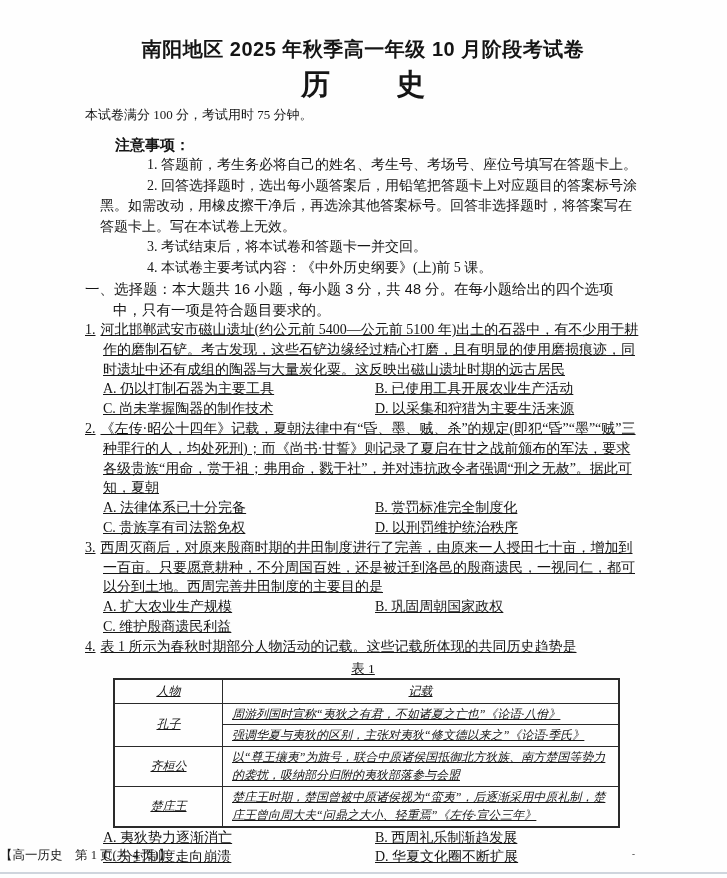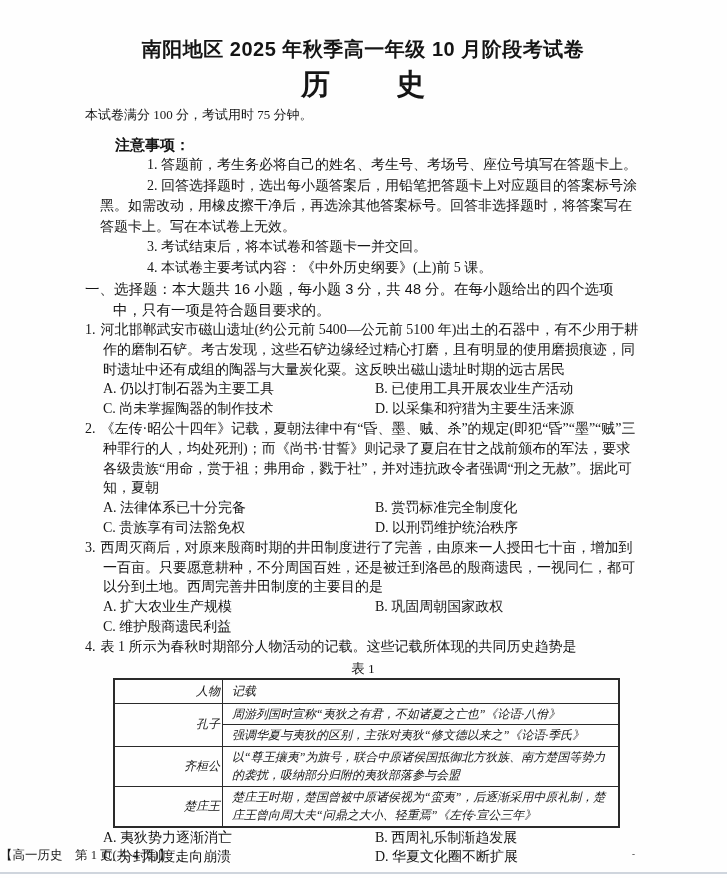--- a/index.html
+++ b/index.html
@@ -29,36 +29,36 @@
   }
   .notice-item { margin: 0 0 0 15px; font-size: 14px; line-height: 20.5px; text-indent: 47px; }
 
   .section-heading {
     margin: 1px 0 0 0;
     font-family: "Liberation Sans", "DejaVu Sans", sans-serif;
     font-weight: normal; font-size: 14.5px; line-height: 20.5px;
     padding-left: 28px; text-indent: -28px;
   }
 
-  .question { margin: 0; }
+  .question { margin: 0; text-decoration: underline; }
   .stem { margin: 0; font-size: 14px; line-height: 19.8px; padding-left: 18px; text-indent: -18px; }
   .qnum { margin-right: 5px; }
   .options {
     display: grid; grid-template-columns: 272px 1fr;
     padding-left: 18px; font-size: 14px; line-height: 19.8px;
   }
 
   .table-caption { text-align: center; font-size: 13.5px; line-height: 19px; margin: 2px 0 0 0; }
   .q-table {
     border-collapse: collapse; margin-left: 28px; width: 507px; table-layout: fixed;
     border: 2px solid #2a2a2a; font-style: italic; font-size: 12px;
   }
   .q-table td { border: 1px solid #2a2a2a; padding: 1px 9px; line-height: 18.5px; vertical-align: middle; }
-  .q-table td.col-person { width: 103px; text-align: right; padding: 1px 2px; }
-  .q-table td.th { height: 21px; }
+  .q-table td.col-person { width: 103px; text-align: center; padding: 1px 2px; }
+  .q-table td.th { text-align: center; height: 21px; }
 
   .footer {
     position: absolute; bottom: 14px; left: 0; width: 100%;
     text-align: left; font-size: 12.5px; color: #1a1a1a;
   }
   .edge-mark {
     position: absolute; right: 92px; bottom: 19px;
     font-size: 9px; font-weight: bold; color: #333;
   }
   .bottom-line {

